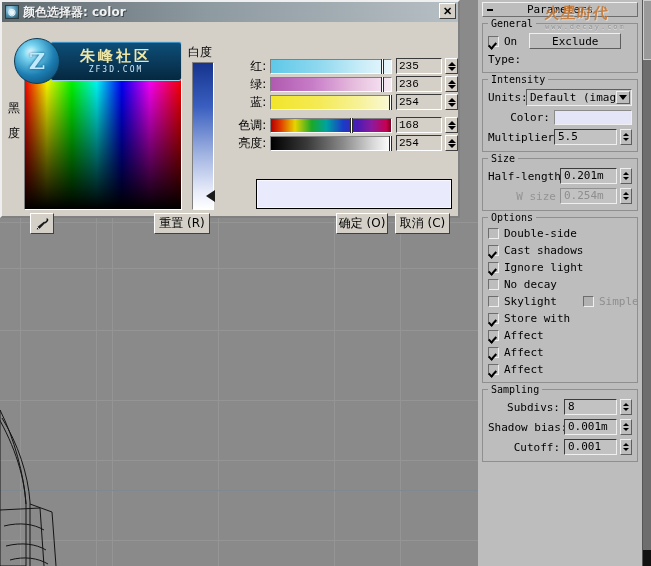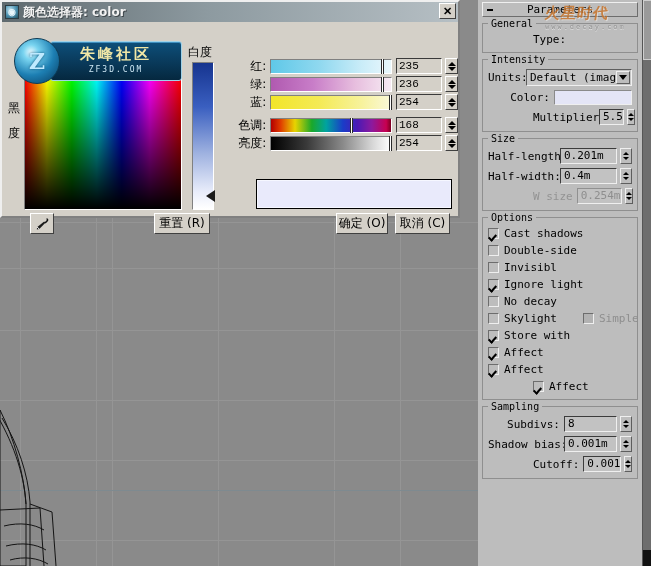--- a/index.html
+++ b/index.html
@@ -91,21 +91,21 @@
   #zf-logo .plate {
     margin-left: -10px;
     width: 132px; height: 40px;
     background: linear-gradient(to bottom, #0d4f7a 0%, #0a3c5e 48%, #05283f 100%);
     border: 1px solid #9fd2e8; border-radius: 3px;
     display:flex; flex-direction:column; align-items:center; justify-content:center;
     box-shadow: inset 0 1px 0 #3e8fc0;
   }
   #zf-logo .plate .cn {
     color:#f0e7a6; font-size:15px; font-weight:bold; letter-spacing:3px;
-    font-family:Liberation Mono, monospace; line-height:1;
+    font-family:Liberation Sans, sans-serif; line-height:1;
   }
   #zf-logo .plate .en {
     color:#cfe8f5; font-size:8px; letter-spacing:2px; margin-top:2px;
     font-family:"DejaVu Sans Mono", monospace;
   }
 
   
   .vert-label {
     position: absolute; left: 5px; width: 14px;
     font-size: 12px; color: #000;
@@ -262,21 +262,21 @@
     border-top-color: #8f8f8f;
     padding: 9px 5px 6px 5px;
     position: relative;
   }
   .group > .glabel {
     position: absolute; top: -6px; left: 5px;
     background: #bdbdbd; padding: 0 3px;
     font-size: 10px; color: #000;
   }
   .row { display:flex; align-items:center; margin-bottom: 4px; }
-  .row:last-child { margin-bottom: 0; margin-left: 45px; }
+  .row:last-child { margin-bottom: 0; }
   .rlabel { text-align: right; padding-right: 4px; white-space: nowrap; font-size: 11px; }
   .rlabel.dim { color: #939393; }
 
   .cb {
     width: 11px; height: 11px; flex: 0 0 11px;
     background: #bdbdbd;
     border: 1px solid;
     border-top-color:#6d6d6d; border-left-color:#6d6d6d;
     border-right-color:#efefef; border-bottom-color:#efefef;
     position: relative; margin-right: 5px;
@@ -509,20 +509,25 @@
 <div id="panel">
 
   <div id="rollout-title">
     <span class="minus"></span>
     <span>Parameters</span>
   </div>
 
   <div class="group">
     <span class="glabel">General</span>
     <div class="row">
+      <span class="cb checked"></span>
+      <span class="cbtext">On</span>
+      <span class="pbtn" style="margin-left:12px;width:92px">Exclude</span>
+    </div>
+    <div class="row">
       <span class="rlabel" style="width:34px">Type:</span>
     </div>
   </div>
 
   <div class="group">
     <span class="glabel">Intensity</span>
     <div class="row">
       <span class="rlabel" style="width:38px">Units:</span>
       <span class="dropdown">
         <span>Default (image)</span>
@@ -549,51 +554,39 @@
     <span class="glabel">Size</span>
     <div class="row">
       <span class="rlabel" style="width:72px">Half-length:</span>
       <span class="tfield" style="flex:1">0.201m</span>
       <span class="pspin">
           <i class="ua"></i>
           <i class="da"></i>
         </span>
     </div>
     <div class="row">
-      <span class="rlabel" style="width:72px">Half-width:</span>
-      <span class="tfield" style="flex:1">0.4m</span>
-      <span class="pspin">
-          <i class="ua"></i>
-          <i class="da"></i>
-        </span>
-    </div>
-    <div class="row">
       <span class="rlabel dim" style="width:72px">W size</span>
       <span class="tfield dim" style="flex:1">0.254m</span>
       <span class="pspin">
           <i class="ua"></i>
           <i class="da"></i>
         </span>
     </div>
   </div>
 
   <div class="group">
     <span class="glabel">Options</span>
 
     <div class="row">
+      <span class="cb"></span>
+      <span class="cbtext">Double-side</span>
+    </div>
+    <div class="row">
       <span class="cb checked"></span>
       <span class="cbtext">Cast shadows</span>
-    </div>
-    <div class="row">
-      <span class="cb"></span>
-      <span class="cbtext">Double-side</span>
-    </div>
-    <div class="row">
-      <span class="cb"></span>
-      <span class="cbtext">Invisibl</span>
     </div>
     <div class="row">
       <span class="cb checked"></span>
       <span class="cbtext">Ignore light</span>
     </div>
     <div class="row">
       <span class="cb"></span>
       <span class="cbtext">No decay</span>
     </div>
     <div class="row">

